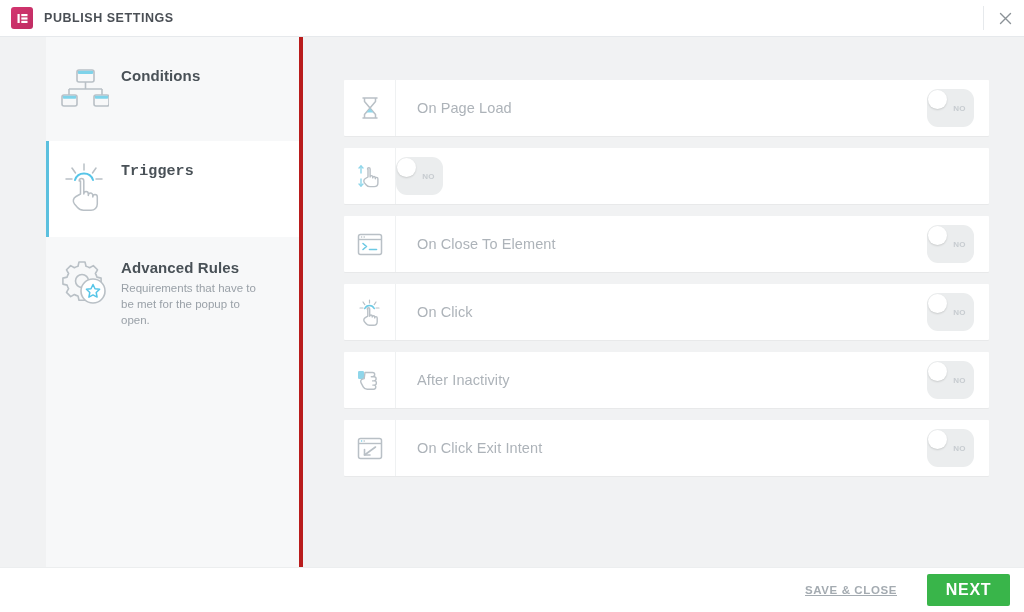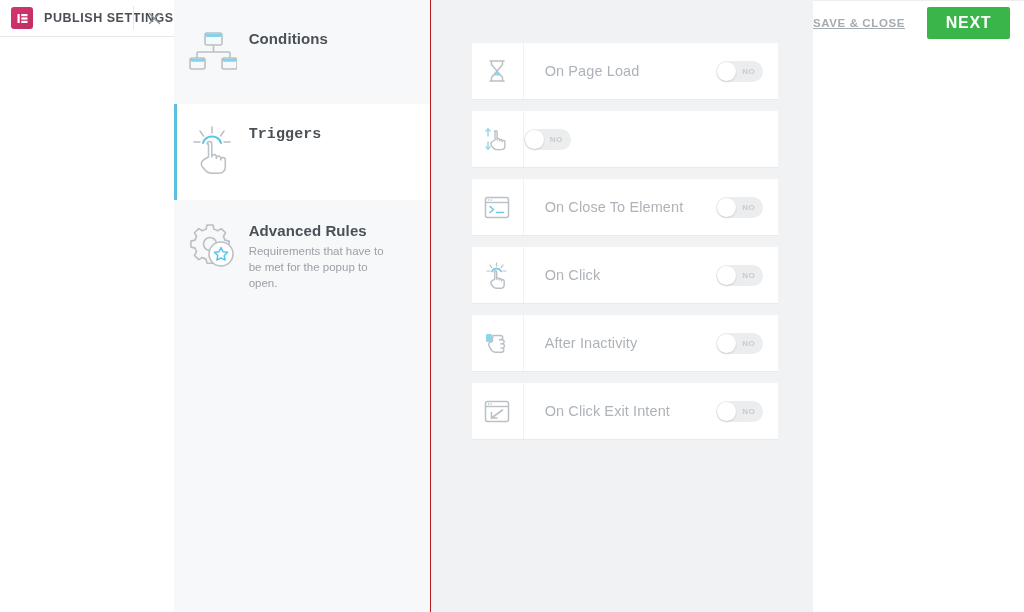--- a/index.html
+++ b/index.html
@@ -5,21 +5,21 @@
   * { box-sizing: border-box; margin: 0; padding: 0; }
   html, body {
     width: 1024px; height: 612px;
     font-family: "Liberation Sans", sans-serif;
     background: #ffffff;
     overflow: hidden;
   }
 
   #app {
     width: 1024px; height: 612px;
-    display: flex; 
+    display: flex; flex-direction: column;
     position: relative;
     background: #ffffff;
   }
 
   
   .header {
     height: 37px;
     min-height: 37px;
     background: #ffffff;
     border-bottom: 1px solid #e6e9ec;
@@ -67,23 +67,24 @@
     display: flex;
     min-height: 0;
     background: #f1f2f3;
   }
 
   
   .sidebar {
     width: 257px;
     min-width: 257px;
     background: #f7f8f9;
-    border-right: 1px solid #b91c1c;
+    border-right: 4px solid #b91c1c;
     padding-top: 8px;
     position: relative;
+    margin-left: 46px;
   }
   .side-item {
     display: flex;
     align-items: flex-start;
     padding: 20px 18px 20px 0px;
     border-left: 3px solid transparent;
     cursor: pointer;
     position: relative;
     min-height: 96px;
   }
@@ -145,21 +146,21 @@
     padding-left: 21px;
     font-size: 14.5px;
     color: #adb3b9;
     letter-spacing: 0.1px;
   }
   .row-switch {
     display: flex; align-items: center;
     padding-right: 15px;
   }
   .switch {
-    width: 47px; height: 21px;
+    width: 47px; height: 38px;
     border-radius: 11px;
     background: #ebedee;
     position: relative;
     cursor: pointer;
     display: flex;
     align-items: center;
   }
   .switch .knob {
     position: absolute;
     left: 1px; top: 1px;
@@ -180,21 +181,21 @@
   
   .footer {
     height: 45px;
     min-height: 45px;
     background: #ffffff;
     border-top: 1px solid #eceeef;
     display: flex;
     align-items: center;
     justify-content: flex-end;
     padding-right: 14px;
-    gap: 22px;
+    gap: 30px;
   }
   .save-close {
     font-size: 11.5px;
     font-weight: bold;
     letter-spacing: 0.6px;
     color: #a4abb1;
     text-decoration: underline;
     text-transform: uppercase;
     cursor: pointer;
   }

